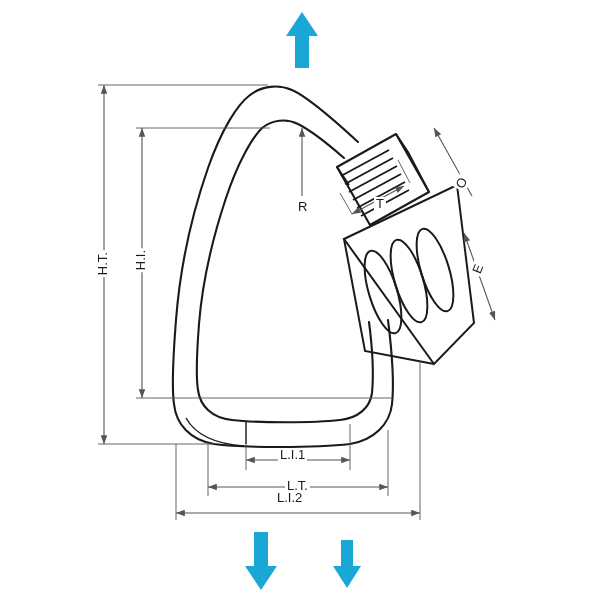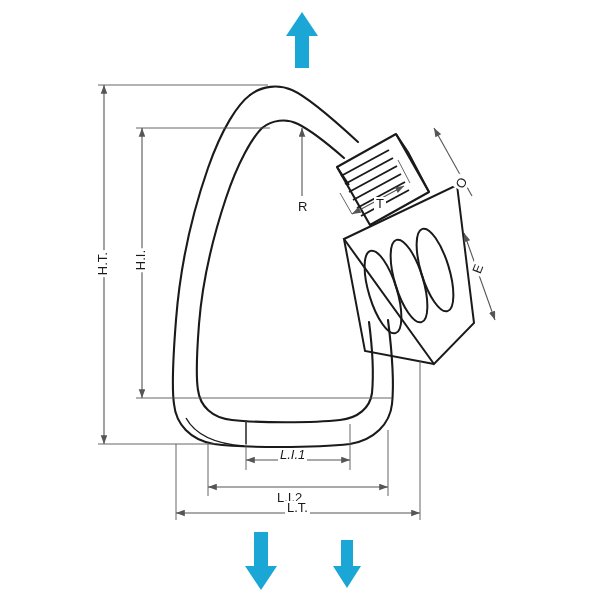--- a/index.html
+++ b/index.html
@@ -171,19 +171,19 @@
   <div class="dim-label vert" style="left:134px; top:248px;">H.I.</div>
 
   <div class="dim-label" style="left:296px; top:200px;">R</div>
 
   <div class="dim-label" style="left:374px; top:197px;">T</div>
 
   <div class="dim-label rot-o" style="left:455px; top:176px;">O</div>
 
   <div class="dim-label rot-e" style="left:472px; top:262px;">E</div>
 
-  <div class="dim-label" style="left:278px; top:448px;font-style:italic;">L.I.1</div>
+  <div class="dim-label" style="left:278px; top:448px;">L.I.1</div>
 
   <div class="dim-label" style="left:275px; top:491px;">L.I.2</div>
 
-  <div class="dim-label" style="left:285px; top:501px;">L.T.</div>
+  <div class="dim-label" style="left:285px; top:479px;">L.T.</div>
 
 </div>
 
 </body></html>

